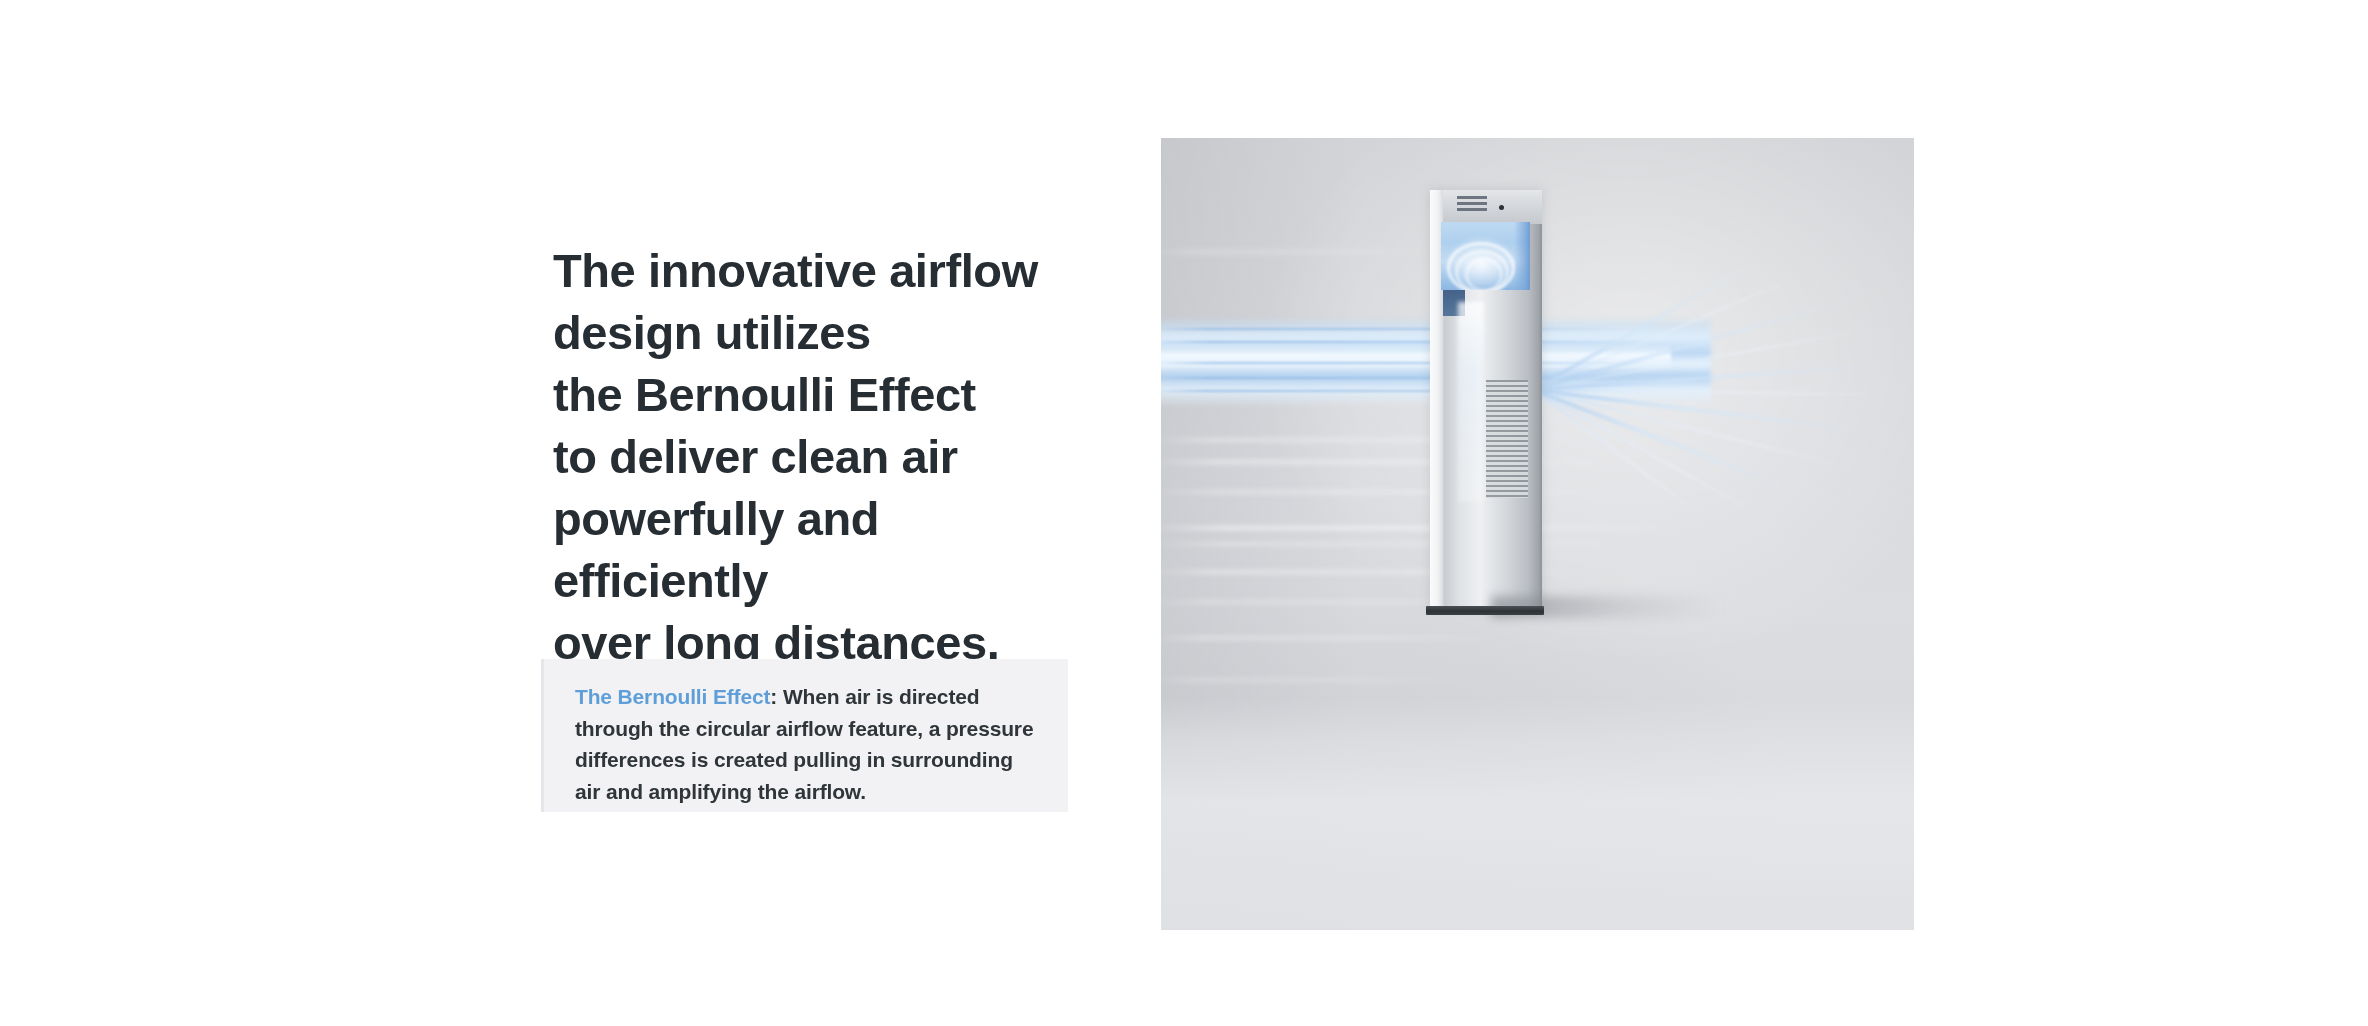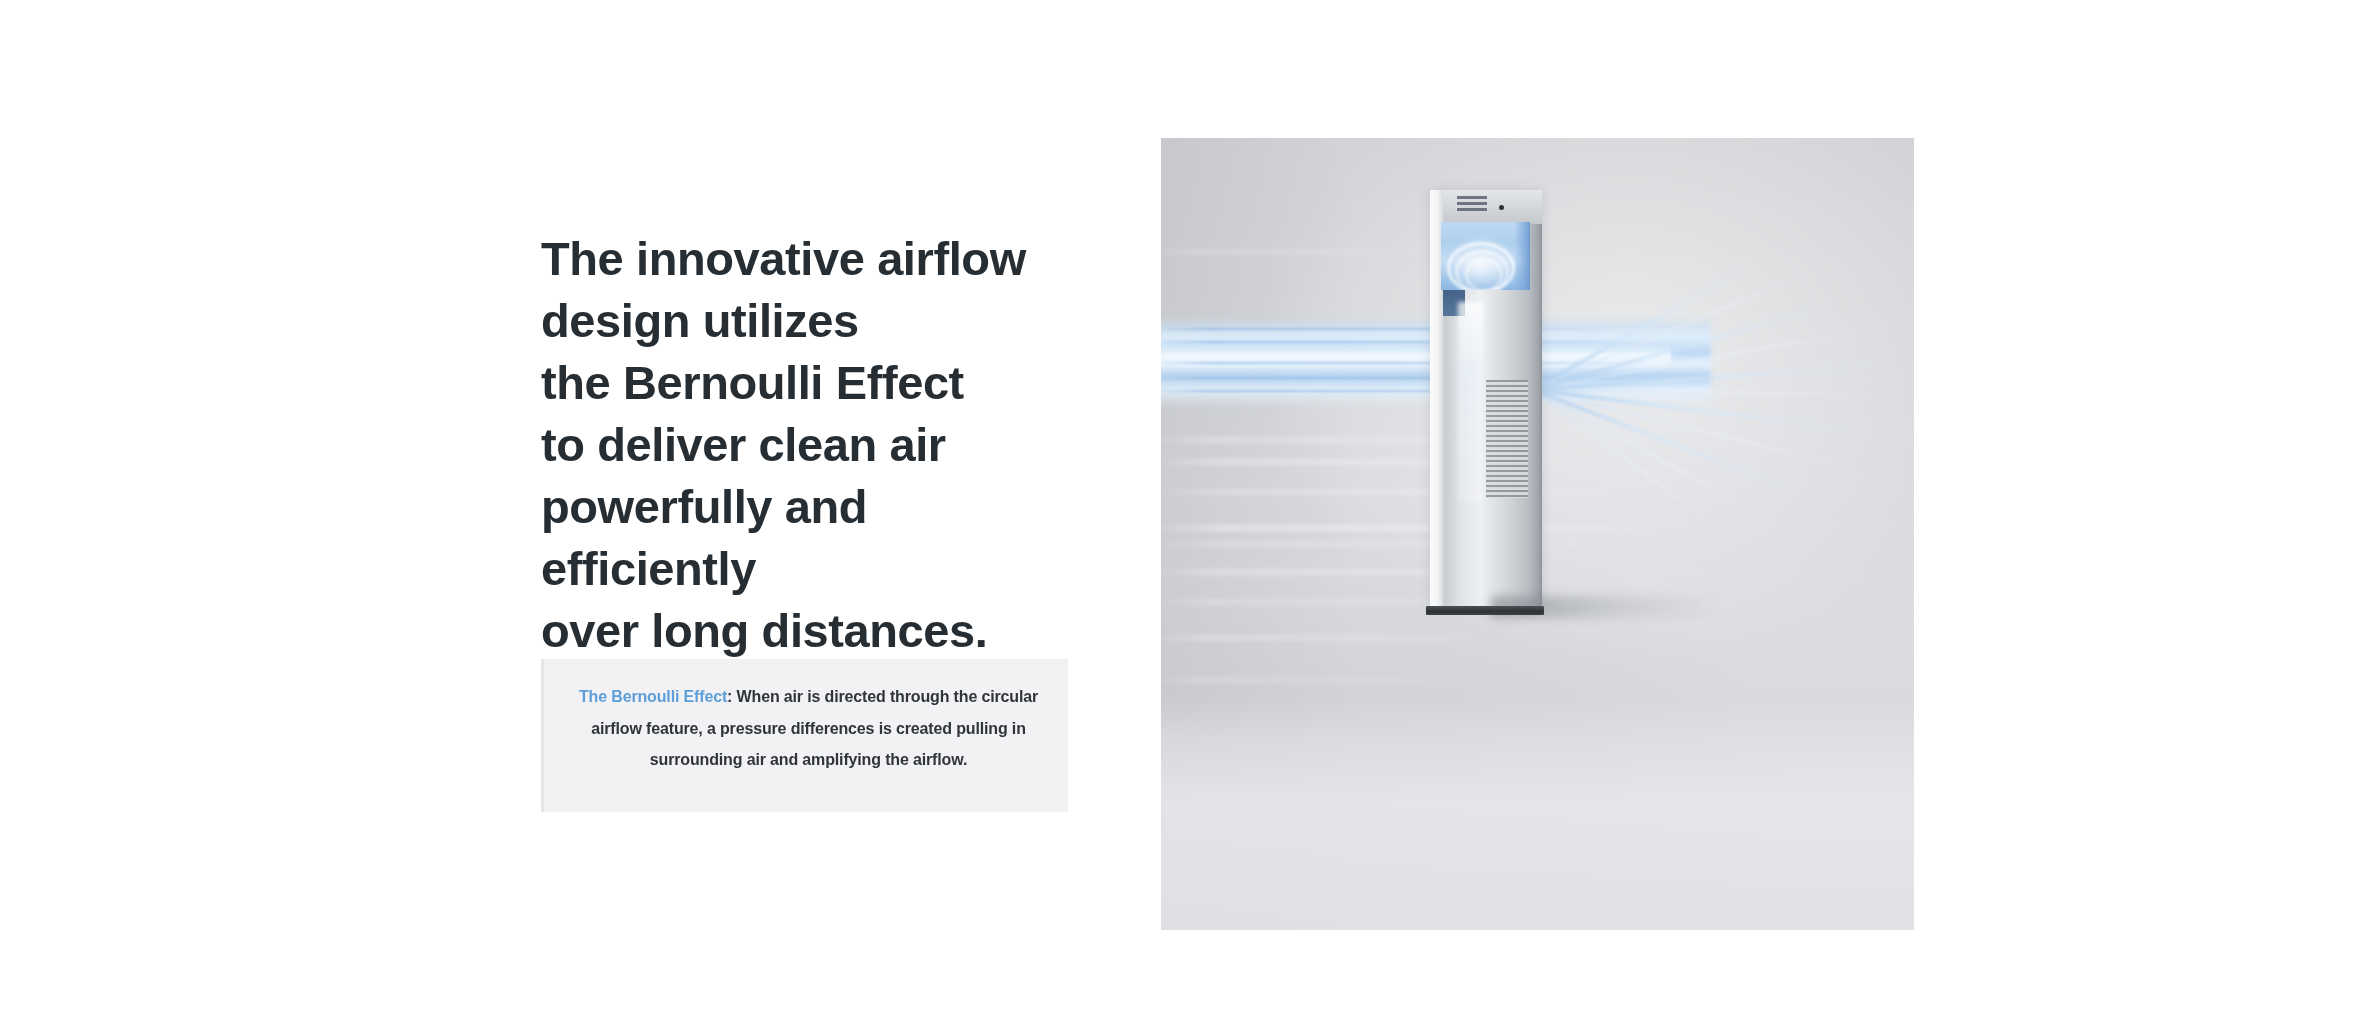--- a/index.html
+++ b/index.html
@@ -25,21 +25,21 @@
 
   
   .text-column {
     position: absolute;
     left: 541px;
     top: 228px;
     width: 540px;
   }
 
   .headline {
-    margin: 0;
+    margin: 12px;
     font-family: "Liberation Sans", sans-serif;
     font-size: 47px;
     line-height: 62px;
     font-weight: 700;
     letter-spacing: -0.4px;
     color: #262d33;
     white-space: pre-line;
   }
 
   
@@ -54,26 +54,25 @@
     box-sizing: border-box;
   }
 
   .callout-inner {
     padding: 22px 26px 20px 31px;
   }
 
   .callout-text {
     margin: 0;
     font-family: "Liberation Sans", sans-serif;
-    font-size: 16px;
+    font-size: 21px;
     line-height: 31.5px;
     font-weight: 600;
     color: #2f3539;
     letter-spacing: -0.15px;
-    text-align: center;
   }
 
   .callout-term {
     color: #5e9fda;
     font-weight: 700;
   }
 
   
   .product-panel {
     position: absolute;

